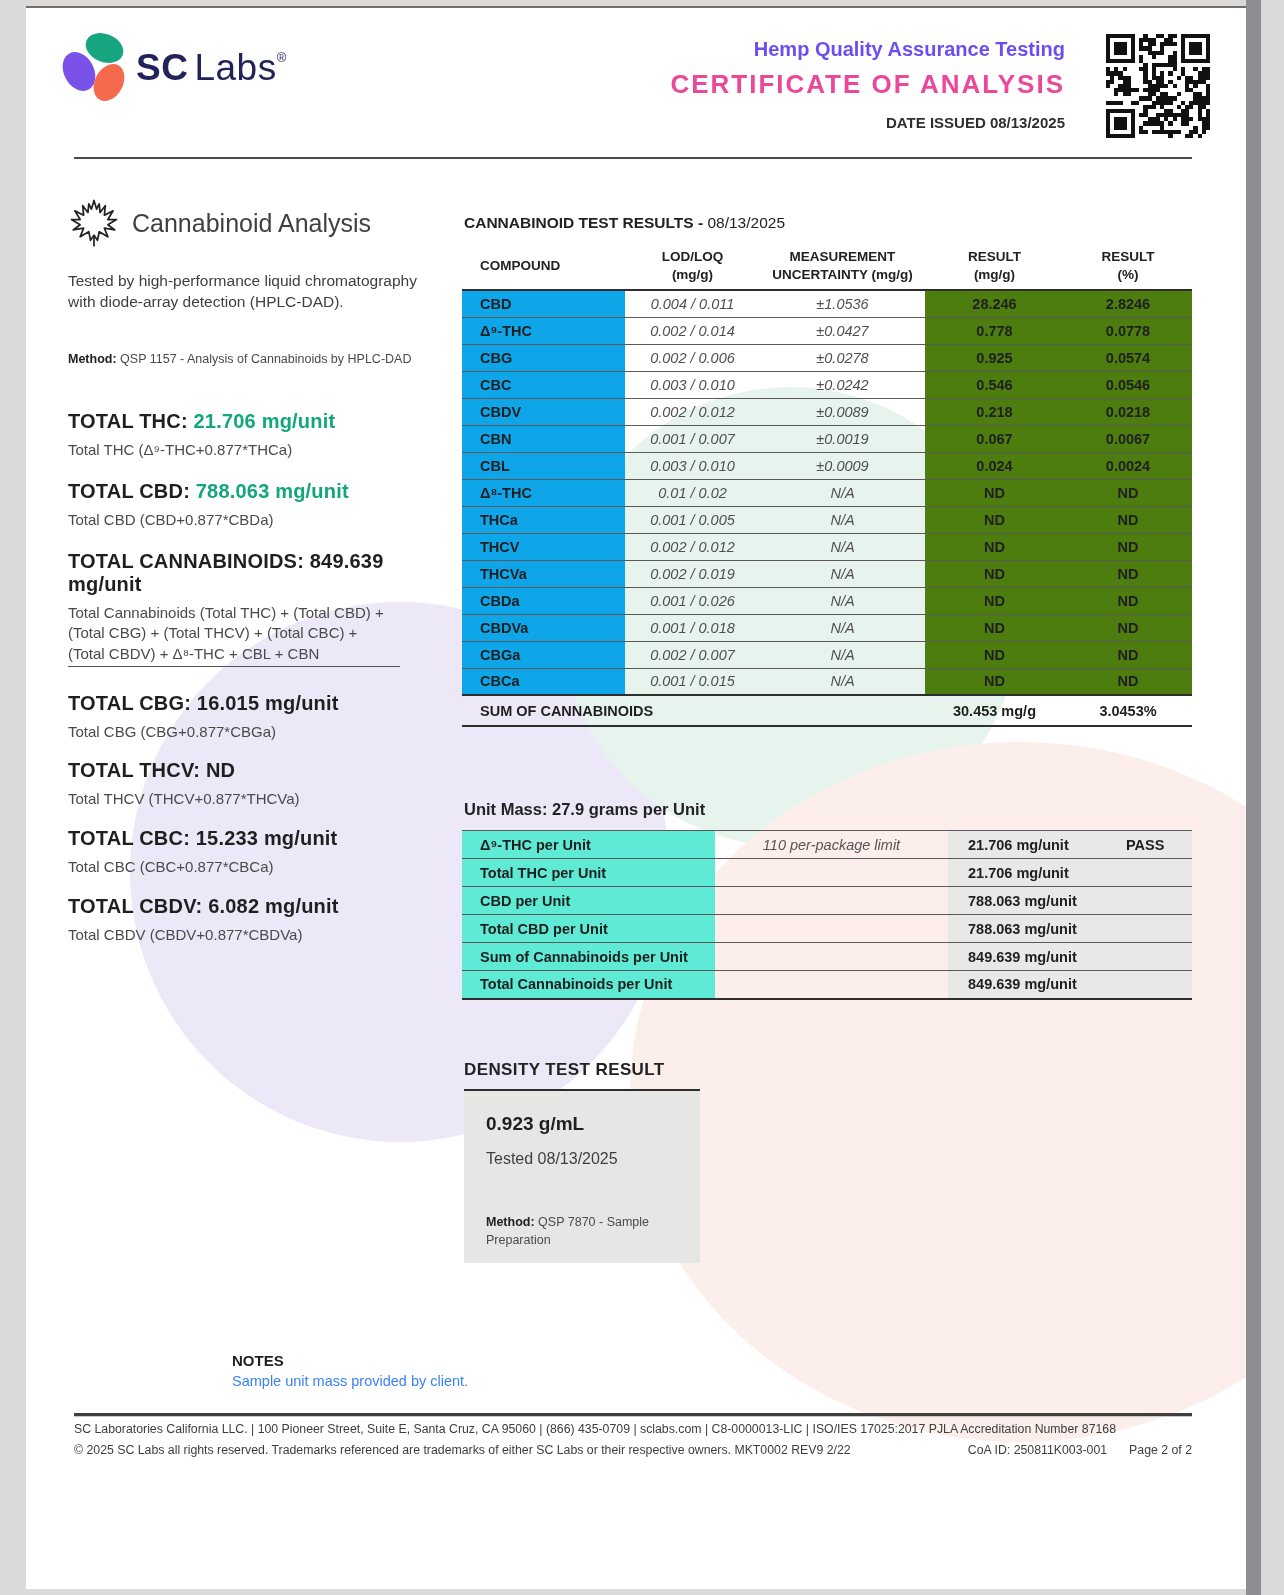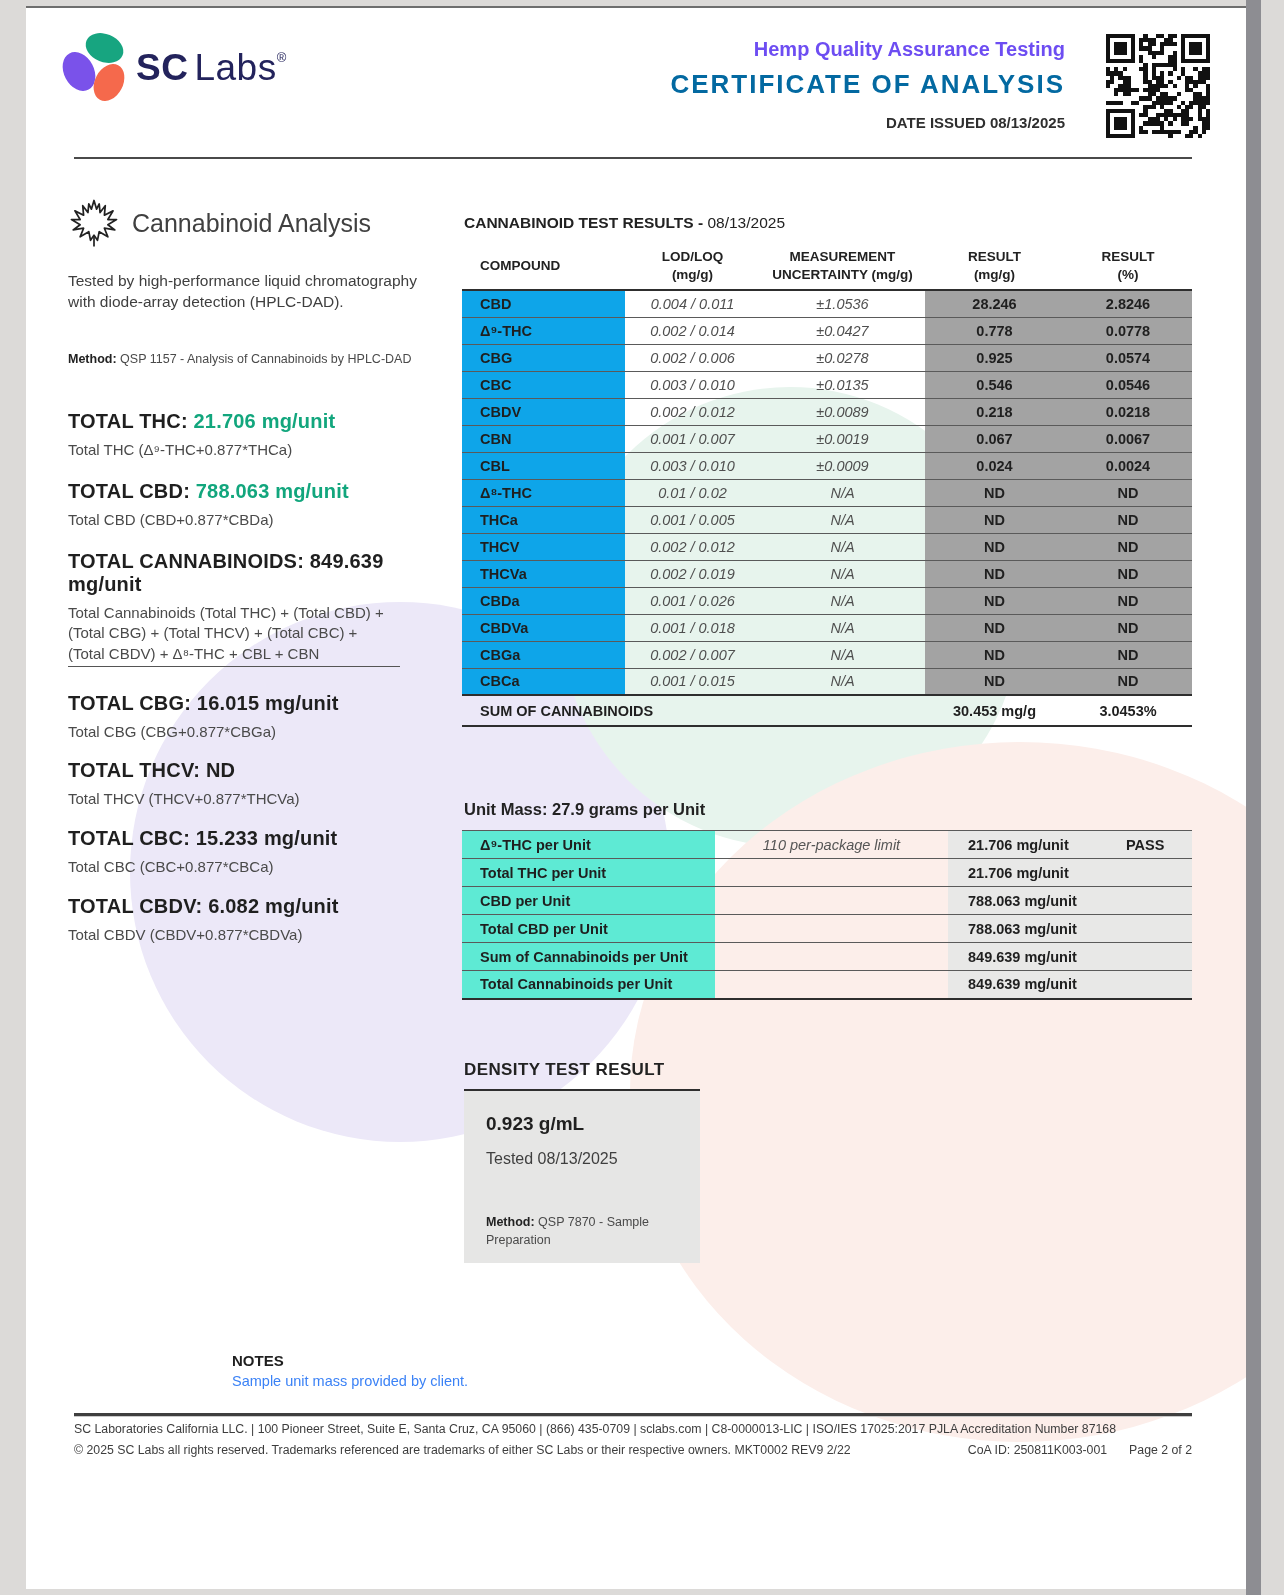--- a/index.html
+++ b/index.html
@@ -18,21 +18,21 @@
   .petal { position:absolute; border-radius:50%; }
   .p-purple { width:30px; height:41px; background:#7a52ea; transform:rotate(-28deg); left:0; top:17px; }
   .p-green { width:39px; height:28px; background:#17a580; transform:rotate(22deg); left:21px; top:0; }
   .p-orange { width:28px; height:39px; background:#f5694c; transform:rotate(28deg); left:31px; top:29px; }
   .brand-text { font-size:37px; color:#23235c; margin-left:10px; letter-spacing:0.5px; }
   .brand-text .b1 { font-weight:700; }
   .brand-text .b2 { font-weight:400; margin-left:6px; }
   .brand-text sup { font-size:13px; vertical-align:18px; }
   .hdr-text { position:absolute; right:181px; top:30px; text-align:right; }
   .program-title { font-size:20px; font-weight:700; color:#6d4df2; }
-  .doc-title { font-size:26px; font-weight:700; color:#0369a1; letter-spacing:2px; margin-top:8px; }
+  .doc-title { font-size:26px; font-weight:700; color:#ec4899; letter-spacing:2px; margin-top:8px; }
   .date-issued { font-size:15px; font-weight:700; color:#2f2f2f; margin-top:14px; }
   .qr { position:absolute; right:36px; top:26px; width:104px; height:104px; }
   .hdr-rule { position:absolute; left:48px; top:149px; width:1118px; border-top:2px solid #4a4a4a; }
 
   
   .left-col { position:absolute; left:42px; top:186px; width:392px; }
   .lc-title { position:absolute; top:0; left:0; display:flex; align-items:center; }
   .leaf { width:52px; height:58px; margin-right:12px; }
   .lc-title h2 { font-size:25px; font-weight:400; color:#404040; }
   .lc-desc { position:absolute; top:76px; left:0; width:352px; font-size:15.5px; line-height:1.38; color:#3f3f3f; }
@@ -55,21 +55,21 @@
   .rt-title { position:absolute; top:6px; left:2px; font-size:15.5px; color:#222; }
   .rt-title .t-b { font-weight:700; }
   table { border-collapse:collapse; table-layout:fixed; }
   .rtable { position:absolute; top:34px; width:730px; }
   .rtable th { font-size:13.5px; font-weight:700; color:#222; white-space:pre-line; line-height:1.3; text-align:center; vertical-align:middle; height:48px; border-bottom:2.5px solid #2e2e2e; }
   .rtable th.c-com { text-align:left; padding-left:18px; }
   .rtable td { height:27px; font-size:14.5px; vertical-align:middle; }
   .rtable tbody tr + tr td { border-top:1.5px solid #5a5a5a; }
   td.c-com { background:#0ea5e9; font-weight:700; padding-left:18px; color:#1f1f1f; }
   td.c-lod, td.c-unc { font-style:italic; color:#4f4f4f; text-align:center; }
-  td.c-mg, td.c-pct { background:#a3a3a3; font-weight:700; text-align:center; color:#1f1f1f; }
+  td.c-mg, td.c-pct { background:#4d7c0f; font-weight:700; text-align:center; color:#1f1f1f; }
   .rtable tfoot td { border-top:2.5px solid #2e2e2e; border-bottom:2.5px solid #2e2e2e; height:31px; font-weight:700; font-size:14.5px; color:#1f1f1f; }
   .sum-label { padding-left:18px; }
   .sum-mg, .sum-pct { text-align:center; }
   .c-com-w { width:163px; } .c-lod-w { width:135px; } .c-unc-w { width:165px; } .c-mg-w { width:139px; } .c-pct-w { width:128px; }
 
   .unit-head { position:absolute; top:592px; left:2px; font-size:16.5px; font-weight:700; color:#222; }
   .utable { position:absolute; top:622px; width:730px; }
   .utable td { height:28px; font-size:14.5px; vertical-align:middle; border-top:1.5px solid #5a5a5a; }
   .utable tr:last-child td { border-bottom:2.5px solid #2e2e2e; }
   td.u-lab { width:253px; background:#5eead4; font-weight:700; padding-left:18px; color:#1f1f1f; }
@@ -450,21 +450,21 @@
             <tr>
               <td class="c-com">CBG</td>
               <td class="c-lod">0.002 / 0.006</td>
               <td class="c-unc">±0.0278</td>
               <td class="c-mg">0.925</td>
               <td class="c-pct">0.0574</td>
             </tr>
             <tr>
               <td class="c-com">CBC</td>
               <td class="c-lod">0.003 / 0.010</td>
-              <td class="c-unc">±0.0135</td>
+              <td class="c-unc">±0.0242</td>
               <td class="c-mg">0.546</td>
               <td class="c-pct">0.0546</td>
             </tr>
             <tr>
               <td class="c-com">CBDV</td>
               <td class="c-lod">0.002 / 0.012</td>
               <td class="c-unc">±0.0089</td>
               <td class="c-mg">0.218</td>
               <td class="c-pct">0.0218</td>
             </tr>

